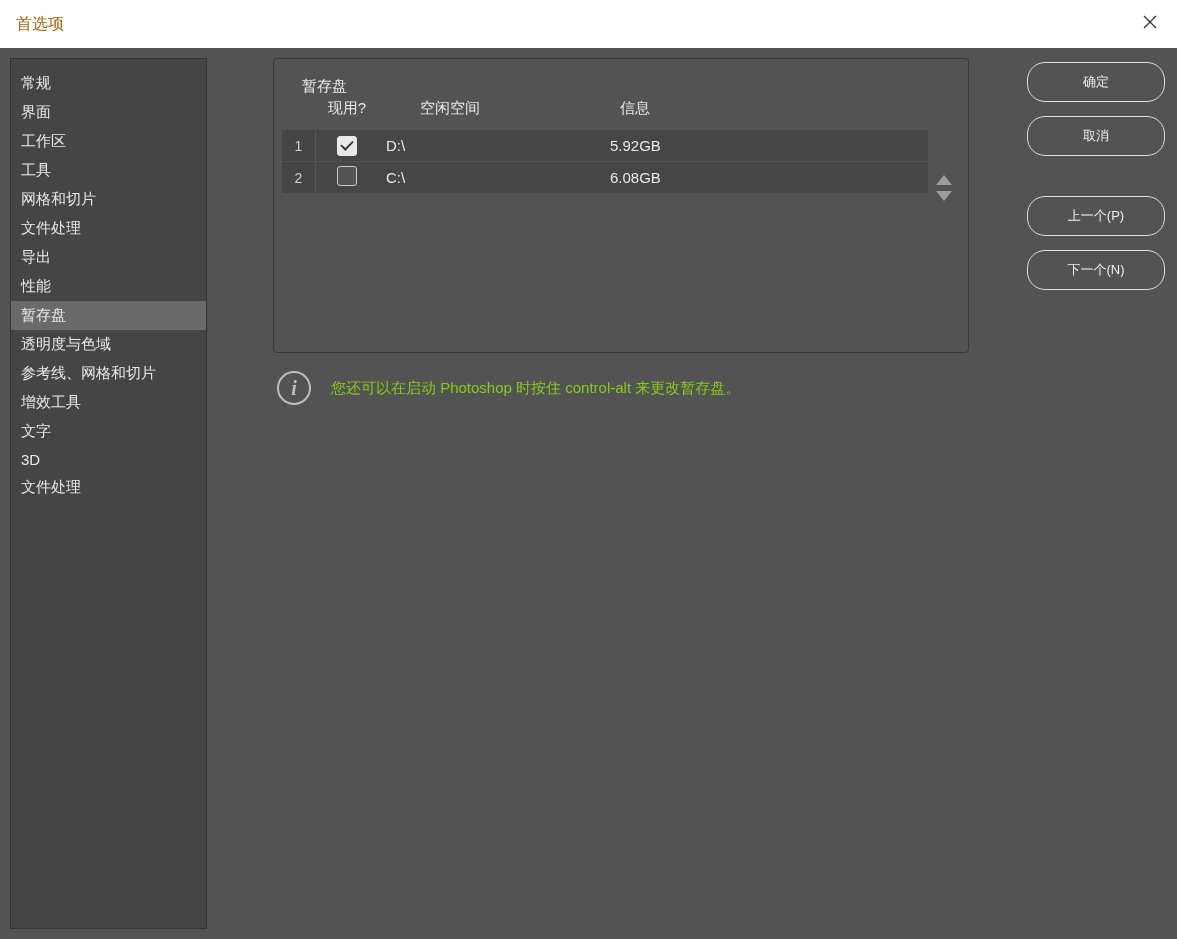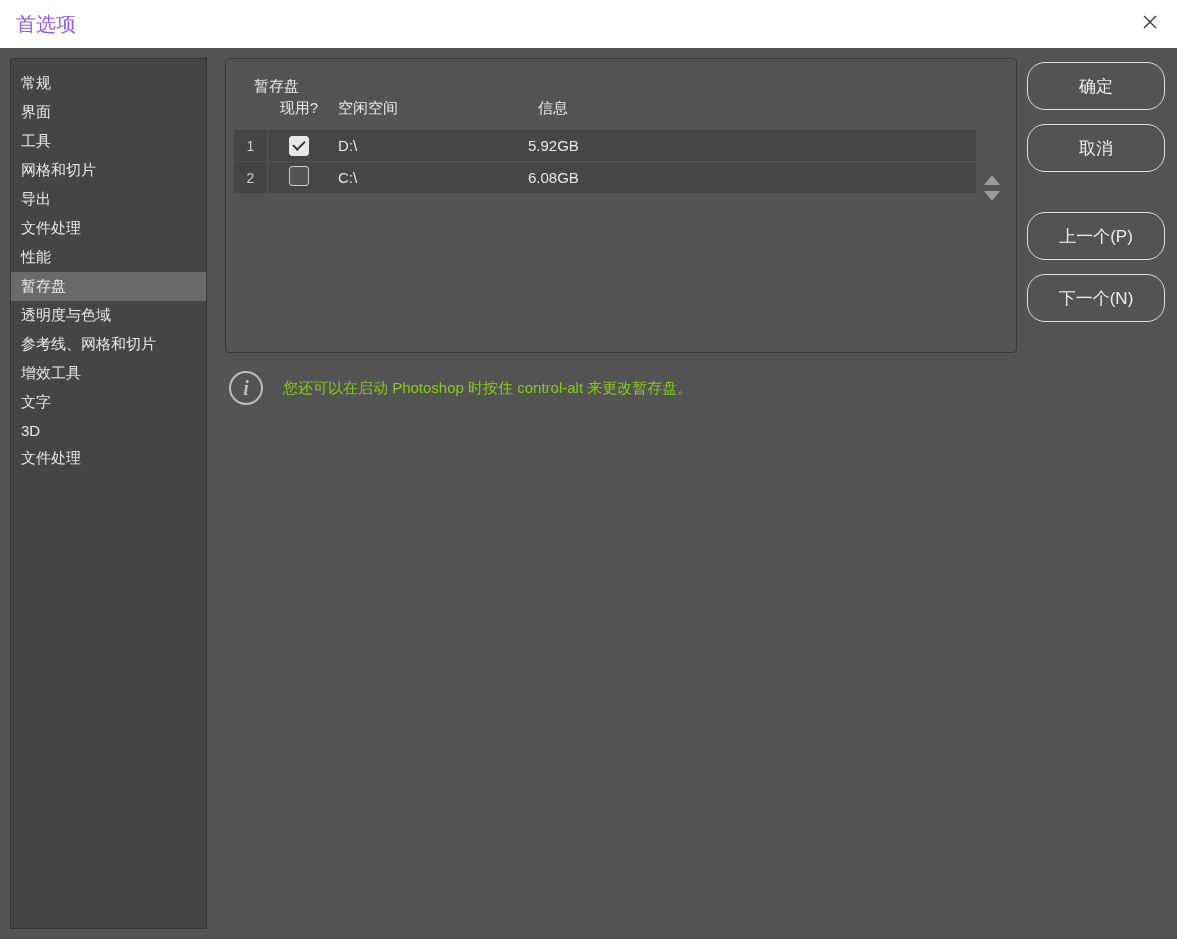--- a/index.html
+++ b/index.html
@@ -3,25 +3,25 @@
 <meta charset="utf-8">
 <style>
   * { box-sizing: border-box; margin: 0; padding: 0; }
   html, body { width: 1177px; height: 939px; overflow: hidden; font-family: "Microsoft YaHei", "PingFang SC", sans-serif; }
   body { background: #535353; }
 
   .window { width: 1177px; height: 939px; display: flex; flex-direction: column; background: #535353; }
 
   
   .titlebar { height: 48px; background: #fff; display: flex; align-items: center; padding: 0 16px; justify-content: space-between; }
-  .titlebar .title { font-size: 20px; color: #8b5cf6; }
+  .titlebar .title { font-size: 16px; color: #a16207; }
   .titlebar .close { font-size: 16px; color: #444; cursor: pointer; padding: 4px; }
 
   
-  .body { flex: 1; display: flex; position: relative; }
+  .body { flex: 1; display: flex; position: relative; gap: 48px; }
 
   
   .sidebar { width: 197px; background: #454545; padding-top: 10px; margin: 10px 0 10px 10px; border: 1px solid #333; }
   .sidebar-item { padding: 5px 10px; font-size: 15px; color: #e8e8e8; cursor: pointer; }
   .sidebar-item.active { background: #6a6a6a; }
 
   
   .content { flex: 1; padding: 10px 10px 10px 18px; position: relative; }
   .fieldset { border: 1px solid #393939; border-radius: 4px; padding: 40px 8px 8px 8px; position: relative; height: 295px; }
   .fieldset-legend { position: absolute; top: -1px; left: 16px; background: #535353; padding: 0 8px; font-size: 15px; color: #e8e8e8; transform: translateY(-50%); top: 12px; }
@@ -31,21 +31,21 @@
 
   
   .disk-wrap { display: flex; }
   .disk-table { flex: 1; }
   .thead, .trow { display: flex; font-size: 15px; color: #e8e8e8; }
   .thead { padding: 0 0 8px 0; justify-content: flex-end; }
   .th, .td { padding: 4px 8px; }
   .col-num   { width: 34px; text-align: center; }
   .col-active{ width: 62px; text-align: center; }
   .col-drive { width: 190px; }
-  .col-free  { width: 200px; }
+  .col-free  { width: 200px; margin-left: 34px; }
   .col-info  { flex: 1; }
   .thead .col-num { visibility: hidden; }
 
   .trow { background: #464646; border-bottom: 1px solid #525252; align-items: center; height: 32px; }
   .trow .col-num { background: #454545; font-size: 14px; color: #d0d0d0; border-right: 1px solid #555; display:flex; align-items:center; justify-content:center; height:100%; }
   .trow .td { padding-top:0; padding-bottom:0; }
 
   .checkbox { width: 20px; height: 20px; border: 1px solid #ccc; border-radius: 3px; display: inline-flex; align-items: center; justify-content: center; background: #545454; cursor:pointer; }
   .checkbox.checked { background: #e8e8e8; border-color:#e8e8e8; }
   .checkbox.checked::after { content: ""; width: 10px; height: 5px; border-left: 2px solid #333; border-bottom: 2px solid #333; transform: rotate(-45deg) translate(1px,-1px); }
@@ -55,21 +55,21 @@
   .arrow-up { border-bottom: 10px solid #9c9c9c; }
   .arrow-down { border-top: 10px solid #9c9c9c; }
 
   
   .hint { display: flex; align-items: center; gap: 20px; margin-top: 18px; padding-left: 4px; }
   .info-icon { width: 34px; height: 34px; border: 2.5px solid #bdbdbd; border-radius: 50%; display: flex; align-items: center; justify-content: center; font-family: Georgia, serif; font-style: italic; font-weight: bold; font-size: 20px; color: #bdbdbd; }
   .hint-text { font-size: 15px; color: #84cc16; }
 
   
   .actions { width: 150px; padding: 14px 12px 0 0; display: flex; flex-direction: column; gap: 14px; }
-  .btn { height: 48px; border: 1.5px solid #e0e0e0; border-radius: 18px; background: transparent; color: #eee; font-size: 17px; display: flex; align-items: center; justify-content: center; cursor: pointer; }
+  .btn { height: 40px; border: 1.5px solid #e0e0e0; border-radius: 18px; background: transparent; color: #eee; font-size: 13px; display: flex; align-items: center; justify-content: center; cursor: pointer; }
   .actions .gap { height: 12px; }
 </style>
 </head>
 <body>
 
 <div class="window">
 
   <div class="titlebar">
     <span class="title">首选项</span>
     <span class="close">
@@ -78,24 +78,25 @@
           <line x1="13" y1="1" x2="1" y2="13" stroke="#333" stroke-width="1.2"></line>
         </svg>
     </span>
   </div>
 
   <div class="body">
 
     <div class="sidebar" id="sidebar">
         <div class="sidebar-item">常规</div>
         <div class="sidebar-item">界面</div>
+        <div class="sidebar-item">工作区</div>
         <div class="sidebar-item">工具</div>
         <div class="sidebar-item">网格和切片</div>
+        <div class="sidebar-item">文件处理</div>
         <div class="sidebar-item">导出</div>
-        <div class="sidebar-item">文件处理</div>
         <div class="sidebar-item">性能</div>
         <div class="sidebar-item active">暂存盘</div>
         <div class="sidebar-item">透明度与色域</div>
         <div class="sidebar-item">参考线、网格和切片</div>
         <div class="sidebar-item">增效工具</div>
         <div class="sidebar-item">文字</div>
         <div class="sidebar-item">3D</div>
         <div class="sidebar-item">文件处理</div>
       </div>
 

